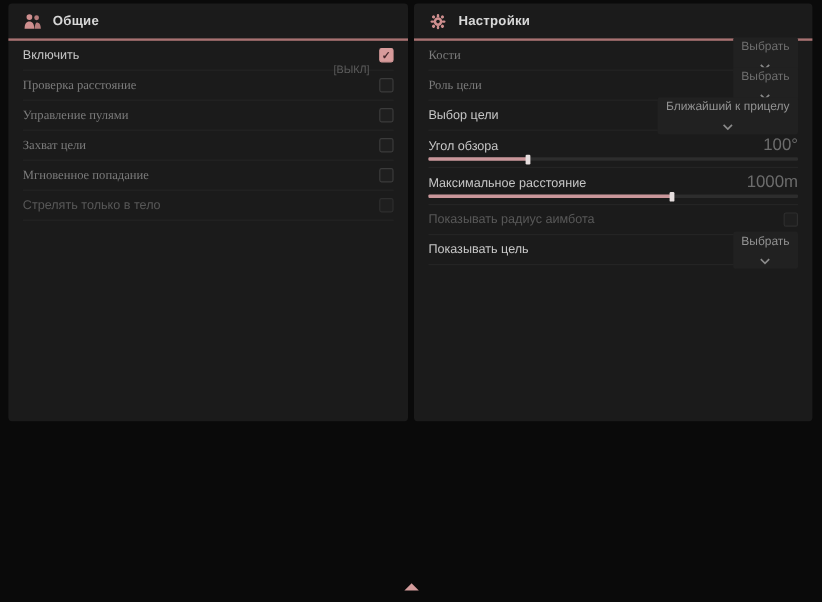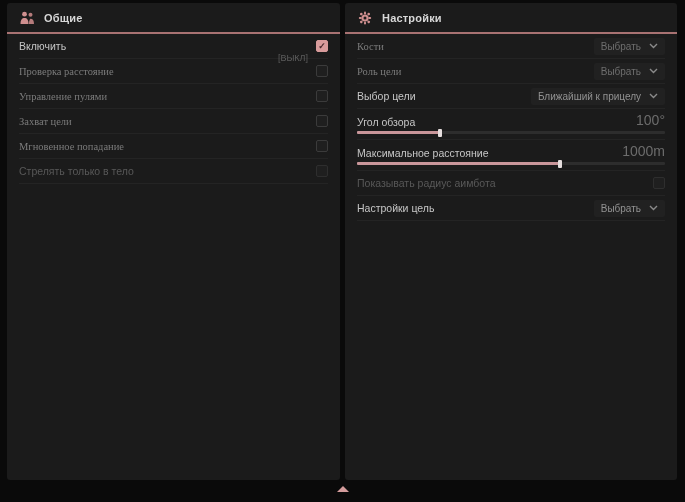--- a/index.html
+++ b/index.html
@@ -6,21 +6,21 @@
   html,body { width:685px; height:502px; }
   body {
     background:#0a0a0a;
     font-family:"Liberation Sans", sans-serif;
     position:relative;
     overflow:hidden;
   }
   .panel {
     position:absolute;
     top:3px;
-    height:477px;
+    height:348px;
     background:#1b1b1b;
     border-radius:3px;
     display:flex;
     flex-direction:column;
   }
   .panel.left  { left:7px;  width:333px; }
   .panel.right { left:345px; width:332px; }
 
   .panel-header {
     height:29px;
@@ -80,20 +80,21 @@
     line-height:1;
   }
   .checkbox.dim { border-color:#2e2e2e; }
 
   .dropdown {
     display:flex; align-items:center; gap:8px;
     background:#212121;
     border-radius:2px;
     padding:3px 7px;
     cursor:pointer;
+    flex-direction:column;
   }
   .dropdown .dval { font-size:10px; color:#929292; white-space:nowrap; }
   .dropdown.dim .dval { color:#6e6e6e; }
   .chev { flex:0 0 auto; }
 
   .value-text { font-size:14px; color:#6c6c6c; }
 
   .slider {
     position:relative;
     height:4px;
@@ -253,21 +254,21 @@
         <span class="handle" style="left: 66%;"></span>
       </span>
     </div>
 
     <div class="row">
       <span class="lbl dimmer">Показывать радиус аимбота</span>
       <span class="checkbox dim"></span>
     </div>
 
     <div class="row">
-      <span class="lbl">Настройки цель</span>
+      <span class="lbl">Показывать цель</span>
       <span class="dropdown">
         <span class="dval">Выбрать</span>
         <svg class="chev" width="9" height="6" viewBox="0 0 9 6">
             <polyline points="1,1 4.5,4.5 8,1" fill="none" stroke="#8a8a8a" stroke-width="1.4"></polyline>
           </svg>
       </span>
     </div>
 
   </div>
 </div>

